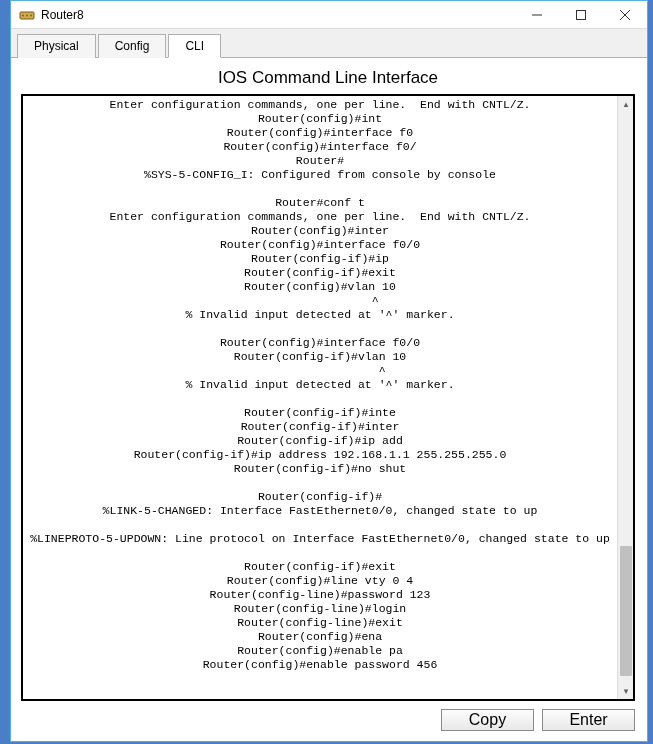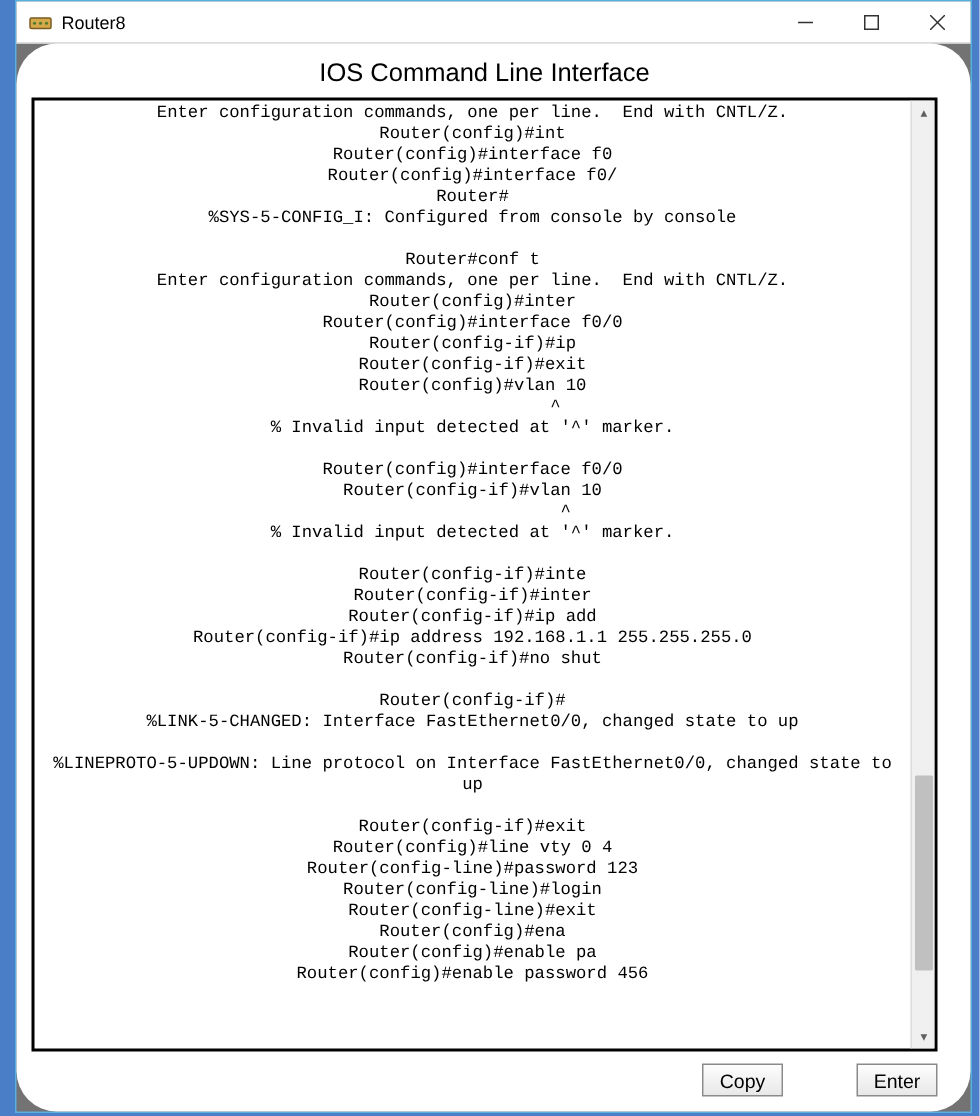--- a/index.html
+++ b/index.html
@@ -12,21 +12,21 @@
     height: 744px;
     overflow: hidden;
     position: relative;
   }
   .window {
     position: absolute;
     left: 10px;
     top: 0;
     width: 638px;
     height: 742px;
-    background: #737373;
+    background: #701a75;
     border: 1px solid #56b0e0;
     display: flex;
     flex-direction: column;
   }
   .titlebar {
     height: 28px;
     display: flex;
     align-items: center;
     background: #fff;
     border-bottom: 1px solid #ddd;
@@ -72,23 +72,22 @@
   }
   .tab.active {
     background: #fff;
     border-bottom: 1px solid #fff;
   }
   .content {
     flex: 1;
     background: #fff;
     display: flex;
     flex-direction: column;
-    padding: 6px 22px 10px 10px;
-    overflow: hidden;
-    border-radius: 27px;
+    padding: 6px 12px 10px 10px;
+    overflow: hidden;
   }
   .cli-title {
     text-align: center;
     font-size: 17px;
     font-family: Arial, sans-serif;
     margin: 4px 0 6px 0;
   }
   .terminal-wrap {
     flex: 1;
     border: 2px solid #000;
@@ -135,26 +134,25 @@
     background: #c0c0c0;
     border-radius: 1px;
   }
   .button-row {
     display: flex;
     justify-content: flex-end;
     gap: 8px;
     padding-top: 8px;
   }
   .action-btn {
-    width: 54px;
+    width: 93px;
     height: 22px;
     border: 1px solid #8a8a8a;
     background: linear-gradient(#fdfdfd, #e8e8e8);
-    font-size: 13px;
-    margin-left: 41px;
+    font-size: 16px;
   }
 </style>
 </head>
 <body>
 
 <div class="window">
   <div class="titlebar">
     <span class="title-icon">
       <svg viewBox="0 0 16 16" width="16" height="16">
         <rect x="1" y="5" width="14" height="7" rx="1" fill="#d4a84b" stroke="#7a5c1f"></rect>
@@ -177,20 +175,25 @@
       </div>
       <div class="win-btn">
         <svg width="10" height="10">
             <line x1="0" y1="0" x2="10" y2="10" stroke="#333"></line>
             <line x1="10" y1="0" x2="0" y2="10" stroke="#333"></line>
           </svg>
       </div>
     </div>
   </div>
 
+  <div class="tabs">
+    <div class="tab">Physical</div>
+    <div class="tab">Config</div>
+    <div class="tab active">CLI</div>
+  </div>
 
   <div class="content">
     <div class="cli-title">IOS Command Line Interface</div>
 
     <div class="terminal-wrap">
       <div class="terminal">Enter configuration commands, one per line.  End with CNTL/Z.
 Router(config)#int
 Router(config)#interface f0
 Router(config)#interface f0/
 Router#

